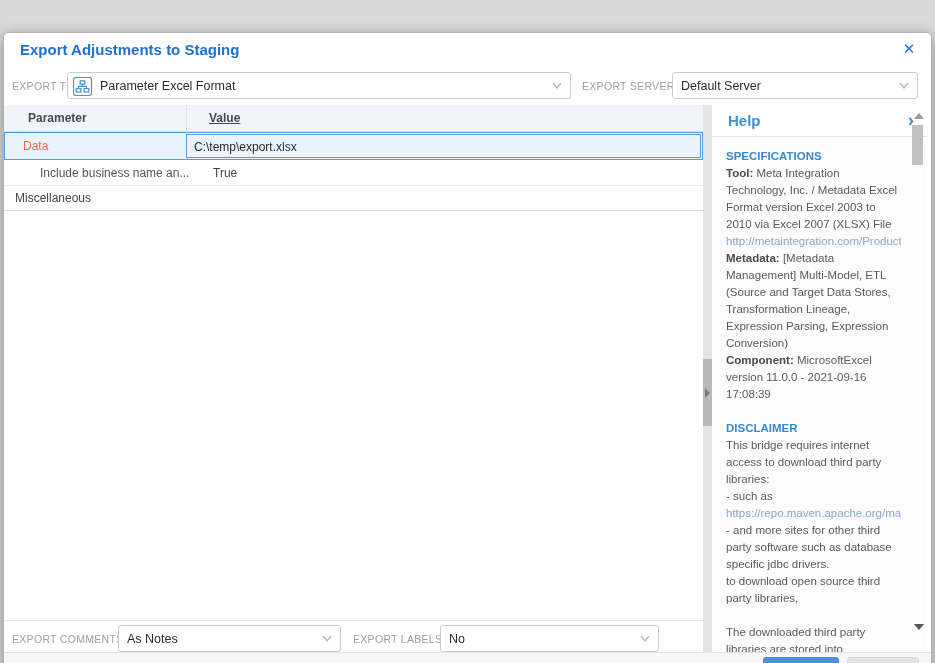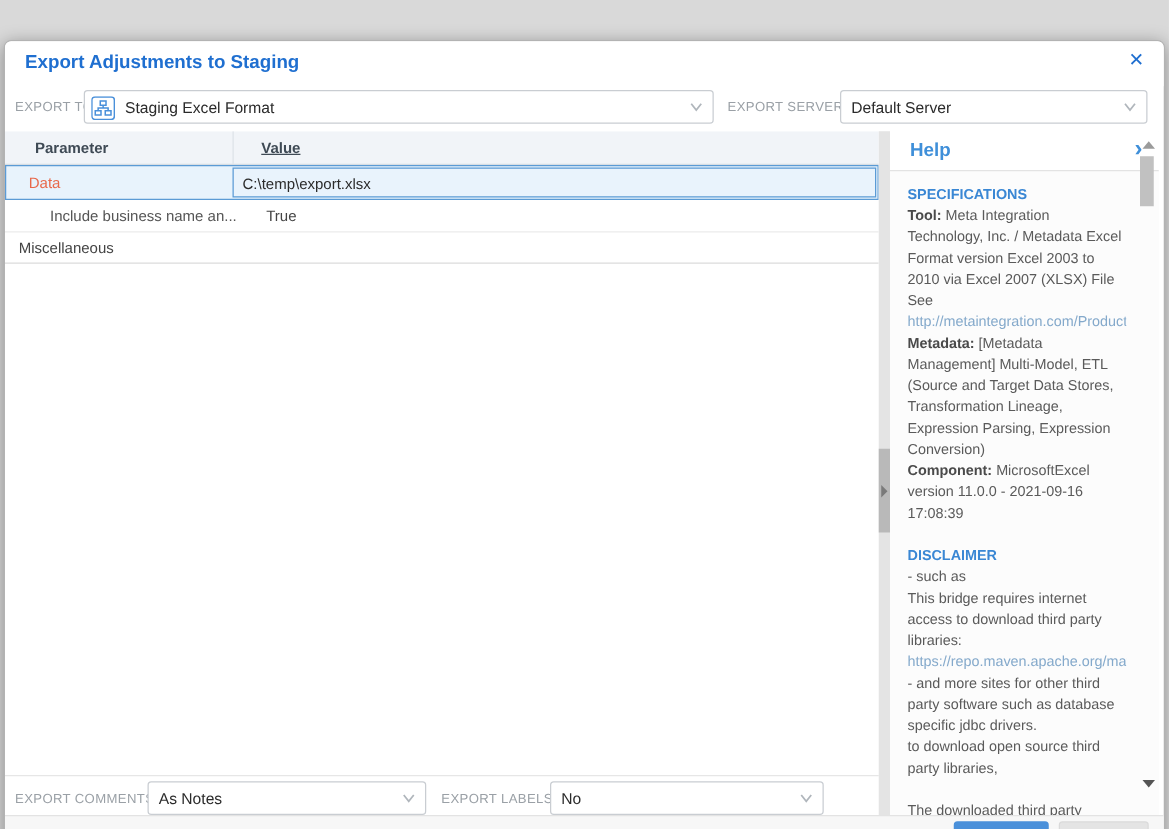--- a/index.html
+++ b/index.html
@@ -100,21 +100,21 @@
   <div class="controls-top">
     <span class="fieldlabel lbl-exportto">EXPORT TO</span>
     <div class="dropdown dd-exportto">
       <svg class="fmt-icon" viewBox="0 0 19 19">
         <rect x="0.5" y="0.5" width="18" height="18" rx="2.5" fill="none" stroke="#4a90da" stroke-width="1.2"></rect>
         <rect x="7.2" y="3.8" width="4.6" height="3.4" fill="none" stroke="#4a90da" stroke-width="1.2"></rect>
         <rect x="3.2" y="11.6" width="4.6" height="3.4" fill="none" stroke="#4a90da" stroke-width="1.2"></rect>
         <rect x="11.2" y="11.6" width="4.6" height="3.4" fill="none" stroke="#4a90da" stroke-width="1.2"></rect>
         <path d="M9.5 7.2 v2.2 M5.5 11.6 v-2.2 h8 v2.2" fill="none" stroke="#4a90da" stroke-width="1.2"></path>
       </svg>
-      <span class="dd-text">Staging Excel Format</span>
+      <span class="dd-text">Parameter Excel Format</span>
       <svg class="dd-chevron" viewBox="0 0 10 8">
         <path d="M1 1 L5 6 L9 1" fill="none" stroke="#b0b6bc" stroke-width="1.4"></path>
       </svg>
     </div>
     <span class="fieldlabel lbl-exportserver">EXPORT SERVER</span>
     <div class="dropdown dd-exportserver">
       <span class="dd-text">Default Server</span>
       <svg class="dd-chevron" viewBox="0 0 10 8">
         <path d="M1 1 L5 6 L9 1" fill="none" stroke="#b0b6bc" stroke-width="1.4"></path>
       </svg>
@@ -164,28 +164,27 @@
   </div>
 
   <div class="help-pane">
     <div class="help-header">
       <div class="help-title">Help</div>
       <div class="help-chevron">›</div>
     </div>
     <div class="help-body">
       <div class="help-heading">SPECIFICATIONS</div>
       <div><span class="help-bold">Tool:</span><span> Meta Integration Technology, Inc. / Metadata Excel Format version Excel 2003 to 2010 via Excel 2007 (XLSX) File</span></div>
-      <div>See</div>
       <a class="help-link">http://metaintegration.com/Products,</a>
       <div><span class="help-bold">Metadata:</span><span> [Metadata Management] Multi-Model, ETL (Source and Target Data Stores, Transformation Lineage, Expression Parsing, Expression Conversion)</span></div>
       <div><span class="help-bold">Component:</span><span> MicrosoftExcel version 11.0.0 - 2021-09-16 17:08:39</span></div>
       <div class="hgap"></div>
       <div class="help-heading">DISCLAIMER</div>
+      <div>This bridge requires internet access to download third party libraries:</div>
       <div>- such as</div>
-      <div>This bridge requires internet access to download third party libraries:</div>
       <a class="help-link">https://repo.maven.apache.org/maven</a>
       <div>- and more sites for other third party software such as database specific jdbc drivers.</div>
       <div>to download open source third party libraries,</div>
       <div class="hgap"></div>
       <div>The downloaded third party libraries are stored into $HOME/data/download/MIMB/</div>
 
     </div>
     <div class="help-scrollbar">
       <div class="scroll-up"></div>
       <div class="scroll-thumb"></div>

